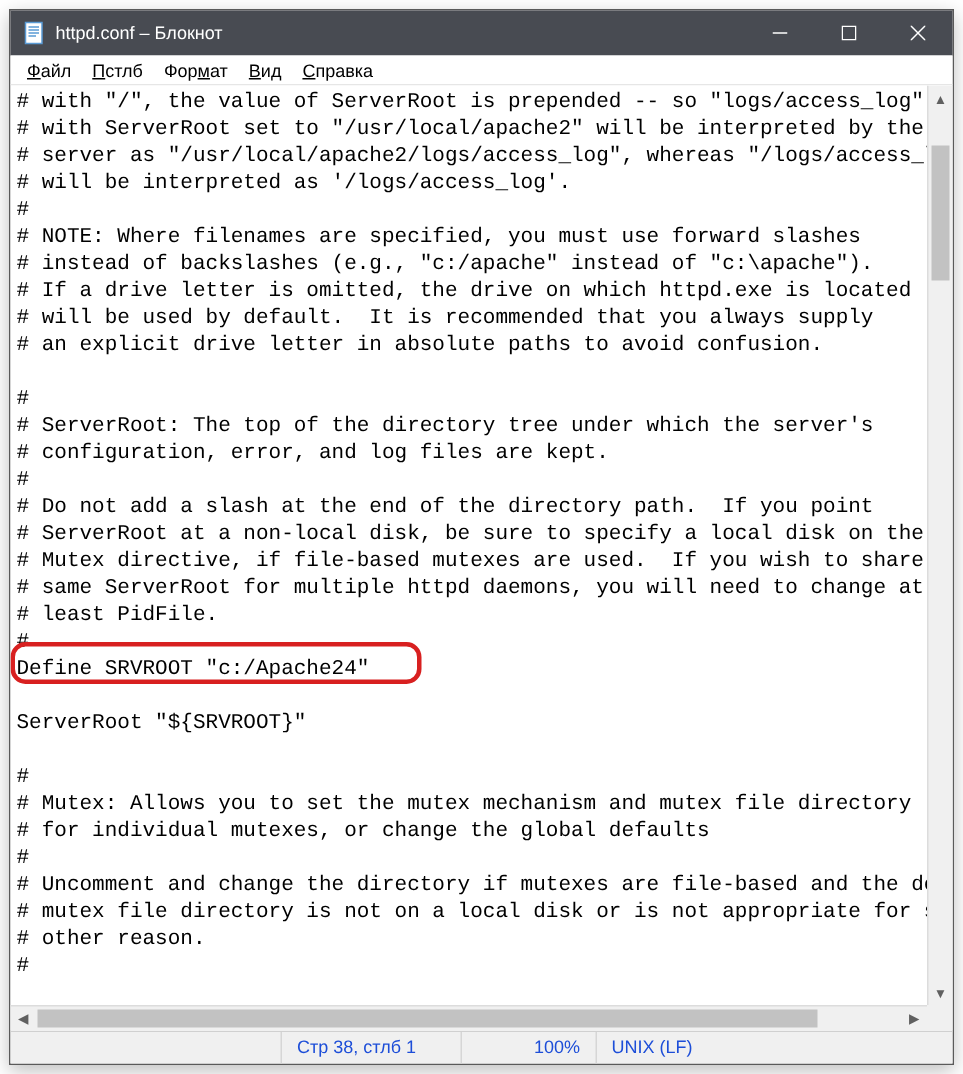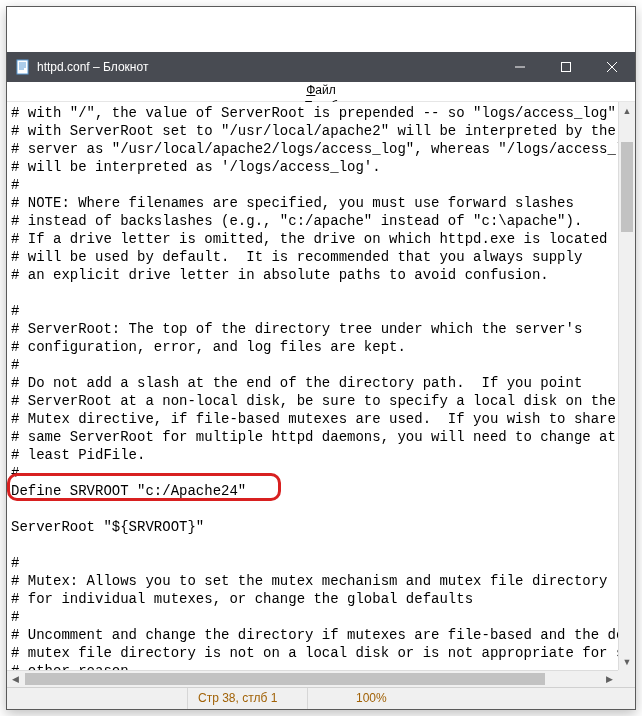--- a/index.html
+++ b/index.html
@@ -21,21 +21,20 @@
     flex-direction: column;
   }
   .titlebar {
     height: 30px;
     background: #484b52;
     color: #fff;
     display: flex;
     align-items: center;
     padding: 0 0 0 8px;
     user-select: none;
-    margin-top: 45px;
   }
   .titlebar .icon {
     width: 16px; height: 16px;
     margin-right: 6px;
     display: inline-flex;
     align-items: center;
     justify-content: center;
   }
   .titlebar .title {
     flex: 1;
@@ -52,21 +51,20 @@
     color: #fff;
   }
   .menubar {
     height: 20px;
     background: #fff;
     border-bottom: 1px solid #e6e6e6;
     display: flex;
     align-items: center;
     padding: 0 4px;
     font-size: 12px;
-    flex-direction: column;
   }
   .menubar .menu-item {
     padding: 1px 7px;
     cursor: default;
   }
   .menubar .menu-item .ul { text-decoration: underline; }
   .editor-wrap {
     flex: 1;
     position: relative;
     overflow: hidden;
@@ -134,21 +132,21 @@
     right:0; bottom:0; width:17px; height:17px;
     background:#f0f0f0;
   }
   .statusbar {
     height: 22px;
     background: #f0f0f0;
     border-top: 1px solid #d0d0d0;
     display: flex;
     align-items: stretch;
     font-size: 12px;
-    color: #a16207;
+    color: #1d4ed8;
   }
   .statusbar .cell {
     border-left: 1px solid #d6d6d6;
     padding: 3px 10px 0 10px;
     white-space: nowrap;
   }
   .statusbar .cell:first-child { border-left: none; }
   .statusbar .spacer { flex: 0 0 180px; }
   .statusbar .cell.pos { flex: 0 0 120px; }
   .statusbar .cell.zoom { flex: 0 0 55px; text-align:right;padding-left:48px; }
@@ -245,15 +243,16 @@
       <div class="thumb"></div>
       <div class="arrow right">▶</div>
     </div>
     <div class="scroll-corner"></div>
   </div>
 
   <div class="statusbar">
     <div class="cell spacer"></div>
     <div class="cell pos">Стр 38, стлб 1</div>
     <div class="cell zoom">100%</div>
+    <div class="cell eol">UNIX (LF)</div>
   </div>
 
 </div>
 
 </body></html>

